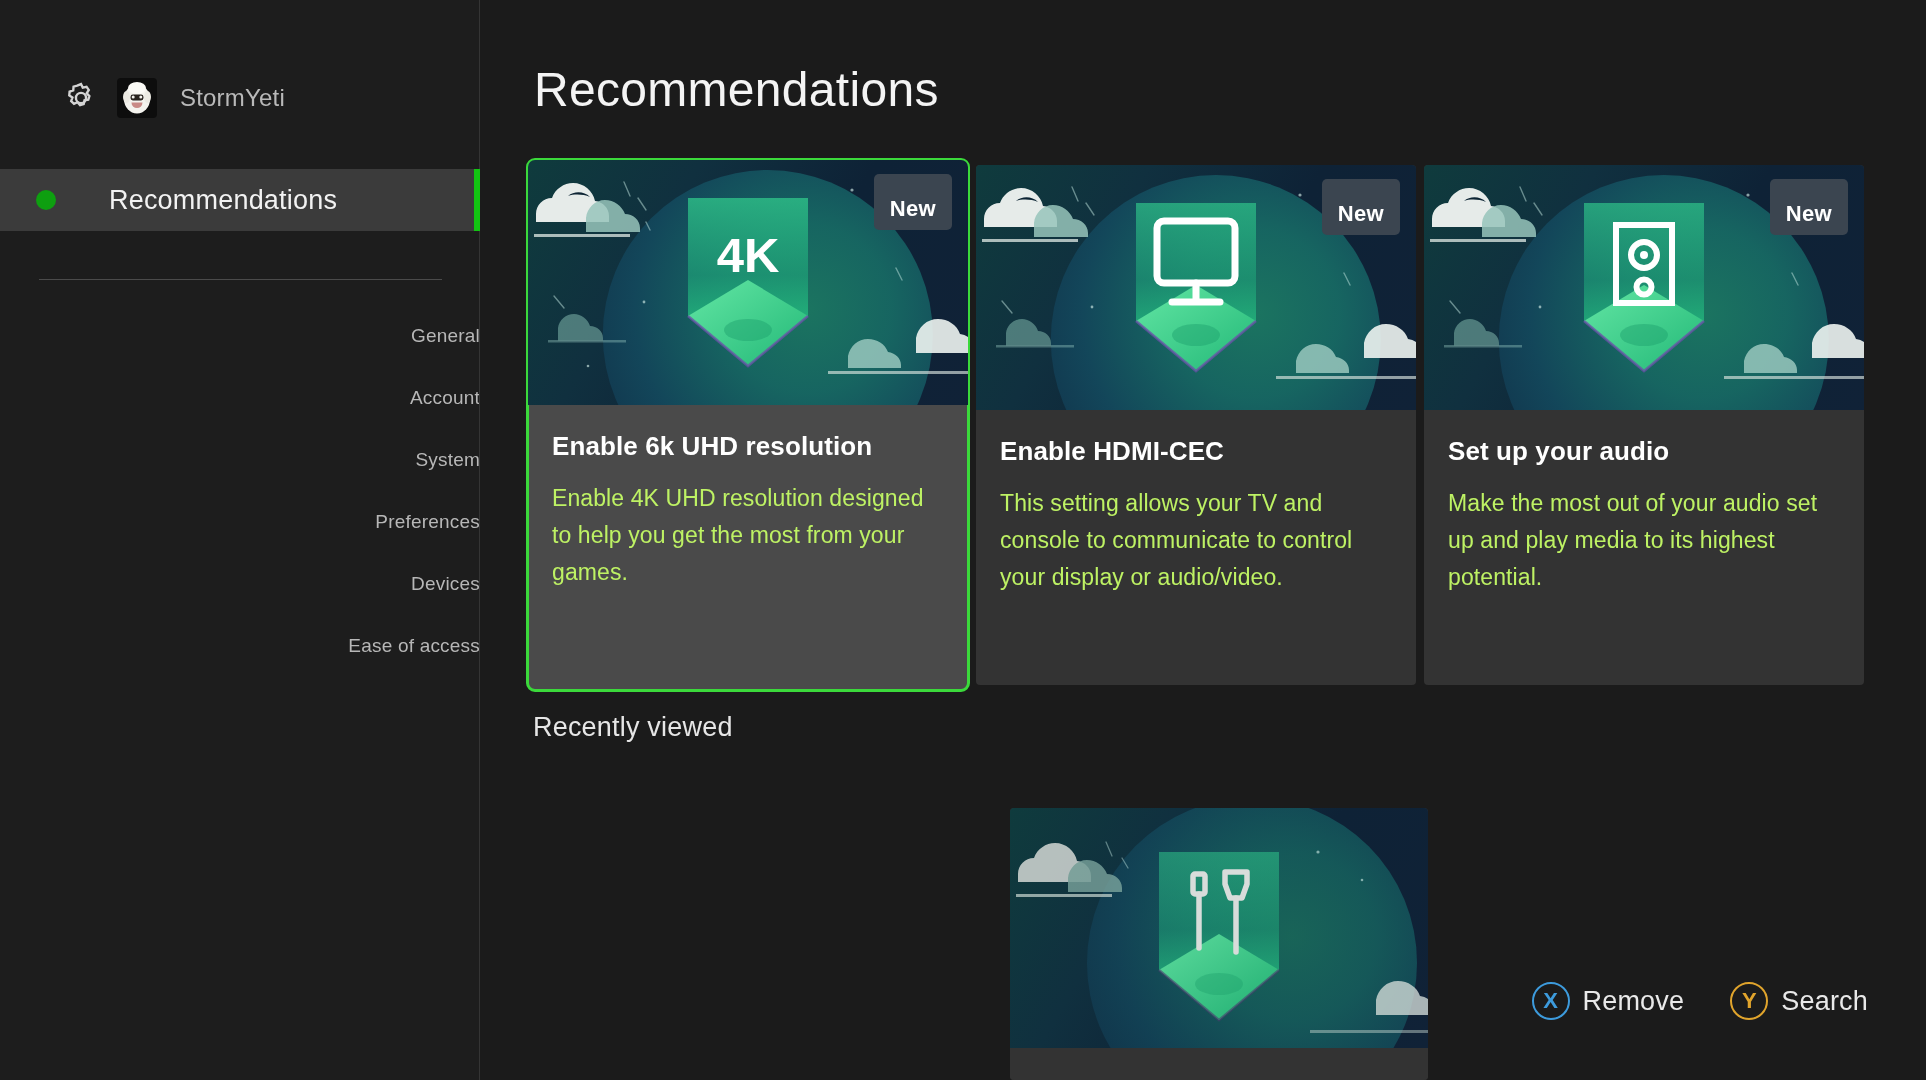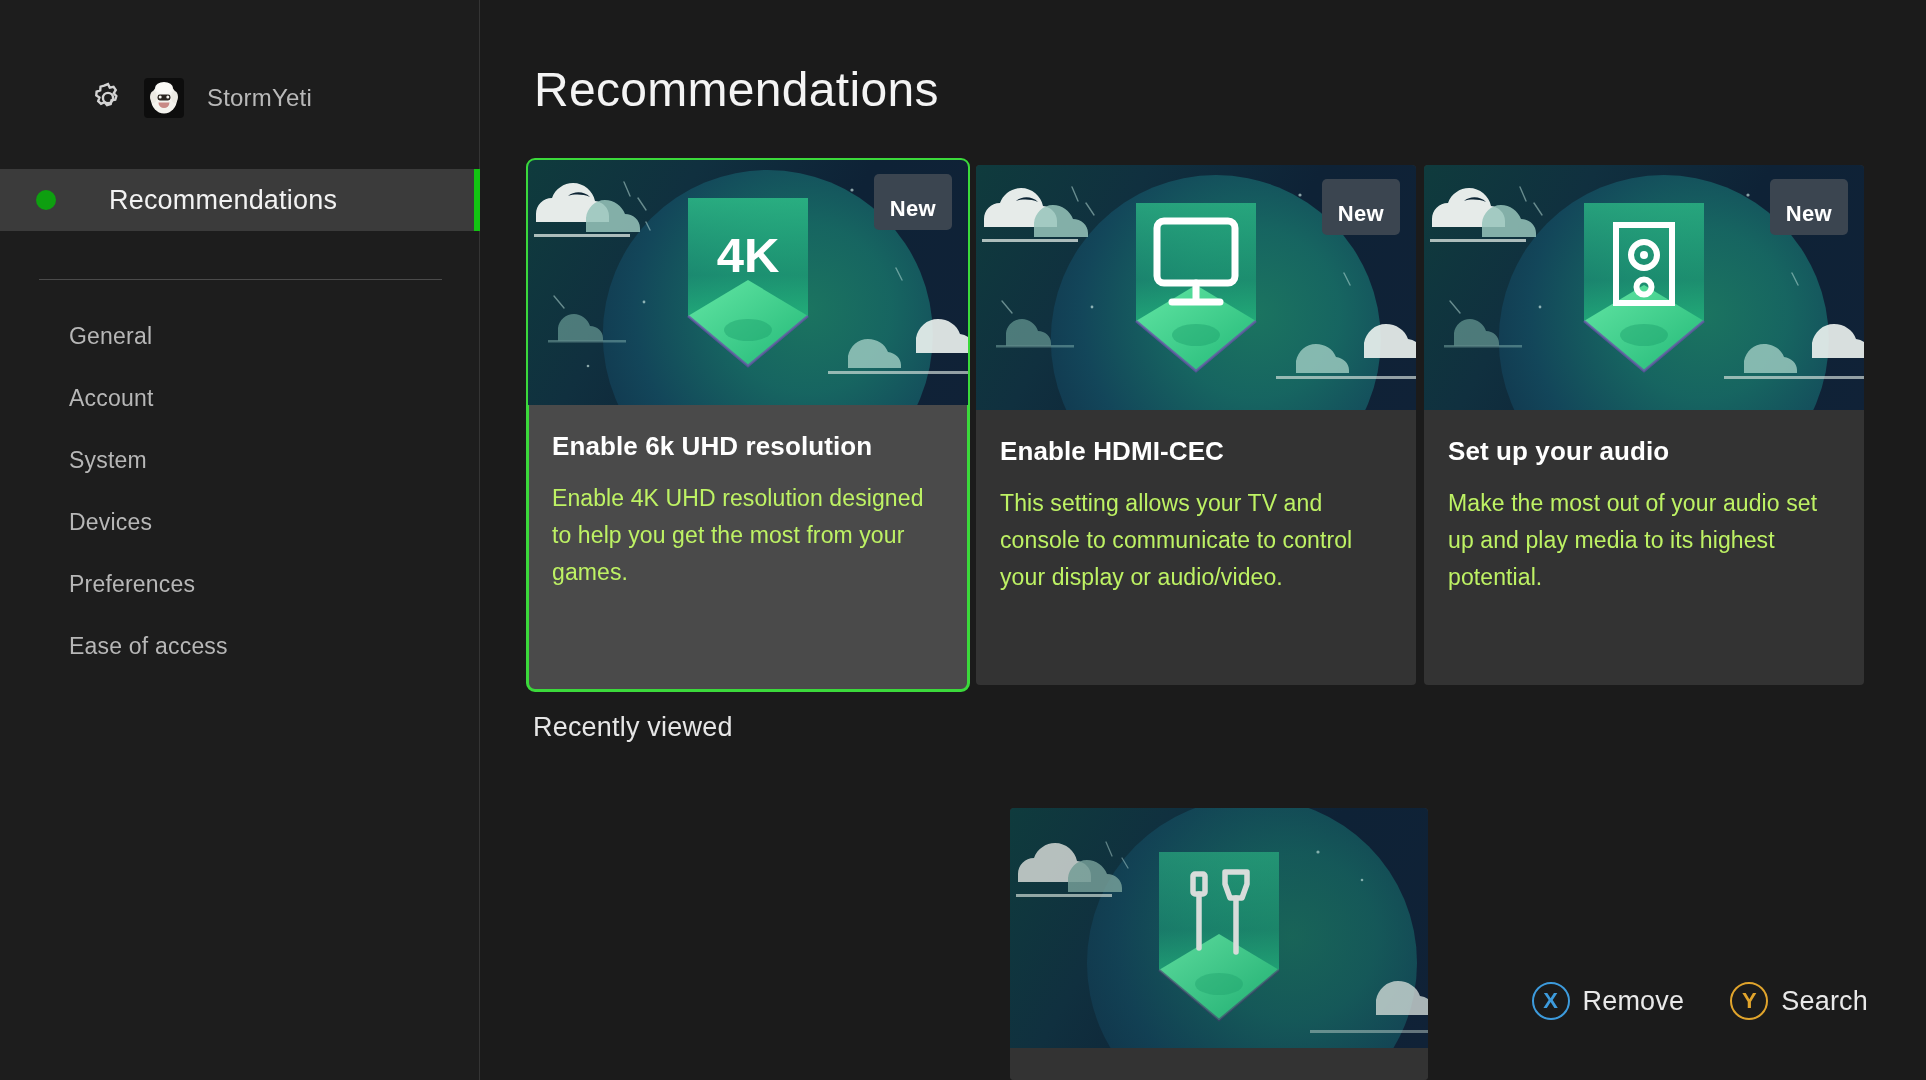--- a/index.html
+++ b/index.html
@@ -30,21 +30,21 @@
   .sidebar-divider-v {
     position: absolute;
     top: 0; right: 0;
     width: 1px; height: 1080px;
     background: #343434;
   }
   .profile-row {
     display: flex;
     align-items: center;
     height: 70px;
-    padding-left: 89px;
+    padding-left: 62px;
     margin-top: 63px;
   }
   .gear-icon { width: 38px; height: 38px; flex: 0 0 38px; color: #d4d4d4; }
   .avatar {
     width: 40px; height: 40px;
     flex: 0 0 40px;
     margin-left: 17px;
     border-radius: 4px;
     overflow: hidden;
     background: #0d0d0d;
@@ -92,23 +92,24 @@
     margin: 48px 0 0 39px;
     width: 403px;
   }
 
   .nav-list { margin-top: 25px; }
   .nav-item {
     display: flex;
     align-items: center;
     height: 62px;
     padding-left: 69px;
-    font-size: 23px;
+    font-size: 19px;
     color: #b7b7b7;
     letter-spacing: .2px;
+    justify-content: flex-end;
   }
 
   
   .main {
     position: relative;
     flex: 1 1 auto;
     height: 1080px;
     overflow: hidden;
   }
   .page-title {
@@ -295,24 +296,24 @@
       <div class="nav-item">
         <span>General</span>
       </div>
       <div class="nav-item">
         <span>Account</span>
       </div>
       <div class="nav-item">
         <span>System</span>
       </div>
       <div class="nav-item">
+        <span>Preferences</span>
+      </div>
+      <div class="nav-item">
         <span>Devices</span>
-      </div>
-      <div class="nav-item">
-        <span>Preferences</span>
       </div>
       <div class="nav-item">
         <span>Ease of access</span>
       </div>
     </nav>
   </aside>
 
   <main class="main">
     <h1 class="page-title">Recommendations</h1>
 

